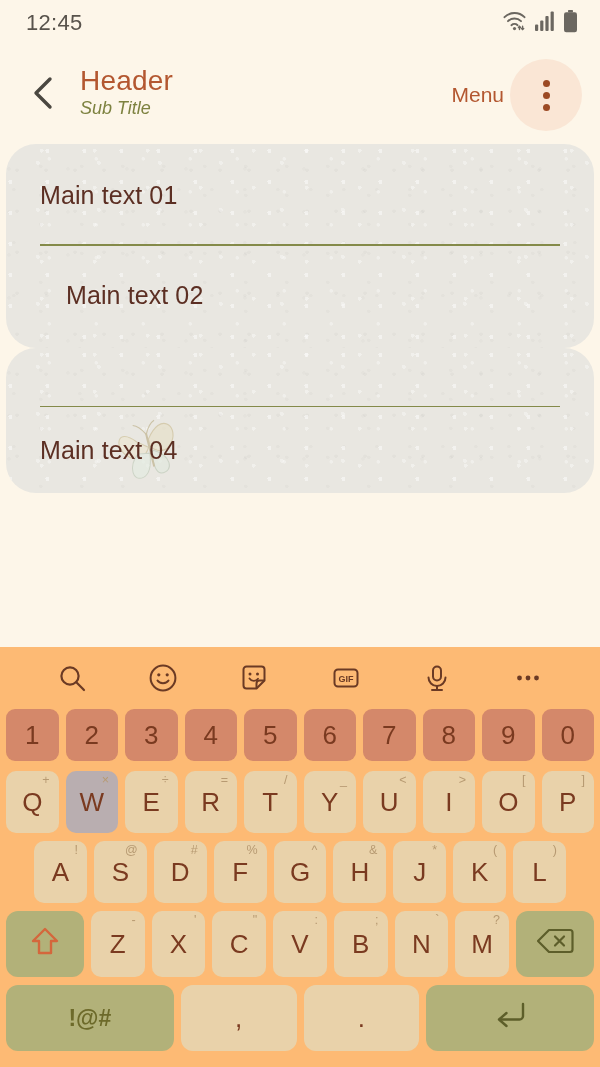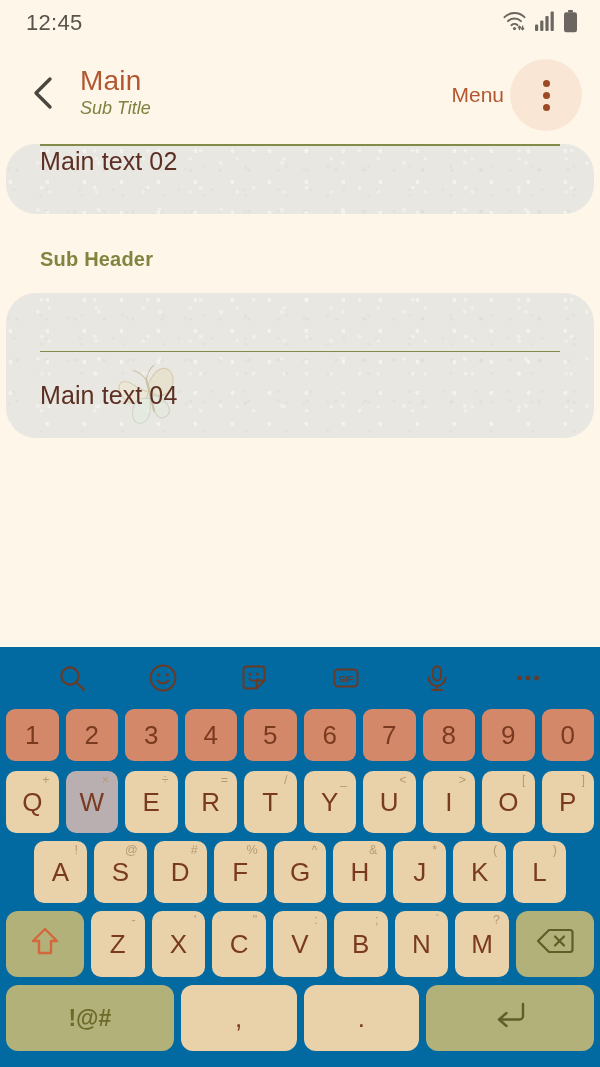--- a/index.html
+++ b/index.html
@@ -84,38 +84,38 @@
   }
   .row-sec {
     font-size:18.5px; color:#5c5a55; line-height:1.25; margin-top:8px;
     letter-spacing:.1px;
   }
   .divider {
     height:1.5px; background:#7e8540; margin:0 34px; opacity:.95;
   }
 
   .r1 { padding-top:36px; padding-bottom:34px; }
-  .r2 { padding-bottom:38px; }
+  .r2 { padding-top:34px; padding-bottom:38px;margin-left:26px; }
   .r3 { padding-top:32px; padding-bottom:26px; }
   .r4 { padding-top:28px; padding-bottom:28px; }
 
   .subheader {
     font-size:20px; font-weight:bold; color:#81843f;
     padding:34px 0 22px 40px; letter-spacing:.2px;
   }
 
   .card2wrap { position:relative; }
 
   
   .deco { position:absolute; inset:0; z-index:1; pointer-events:none; overflow:hidden; }
 
   
   .keyboard {
     position:absolute; left:0; right:0; bottom:0;
-    background:#0369a1;
+    background:#fdba74;
     padding:0 0 8px 0;
     z-index:20;
   }
   .kbtoolbar {
     height:62px;
     display:flex; align-items:center; justify-content:space-around;
     padding:0 26px;
   }
   .kbtoolbar .tbi {
     width:50px; height:50px;
@@ -194,45 +194,47 @@
 
 <div class="appbar">
   <div class="backbtn">
     <span>
       <svg width="26" height="34" viewBox="0 0 26 34">
           <path d="M19 3 L5 17 L19 31" fill="none" stroke="#4a4740" stroke-width="3.4" stroke-linecap="round" stroke-linejoin="round"></path>
         </svg>
     </span>
   </div>
   <div class="titlewrap">
-    <div class="title">Main</div>
+    <div class="title">Header</div>
     <div class="subtitle">Sub Title</div>
   </div>
   <div class="menulabel">Menu</div>
   <div class="menubtn">
     <span class="dots3">
         <i></i>
         <i></i>
         <i></i>
       </span>
   </div>
 </div>
 
 <div class="content">
 
   <div class="card">
     <div class="card-inner">
+      <div class="row r1">
+        <div class="row-main">Main text 01</div>
+      </div>
       <div class="divider"></div>
       <div class="row r2">
         <div class="row-main">Main text 02</div>
       </div>
     </div>
   </div>
 
-  <div class="subheader">Sub Header</div>
 
   <div class="card card2wrap">
 
     <div class="deco">
       <svg width="600" height="250" viewBox="0 0 600 250" style="position:absolute;left:0;top:55px;">
 
         <g opacity=".55">
           <ellipse cx="300" cy="182" rx="62" ry="30" fill="#ded0e4"></ellipse>
           <circle cx="258" cy="176" r="13" fill="#e4d6ea"></circle>
           <circle cx="278" cy="168" r="15" fill="#ead9ee"></circle>

